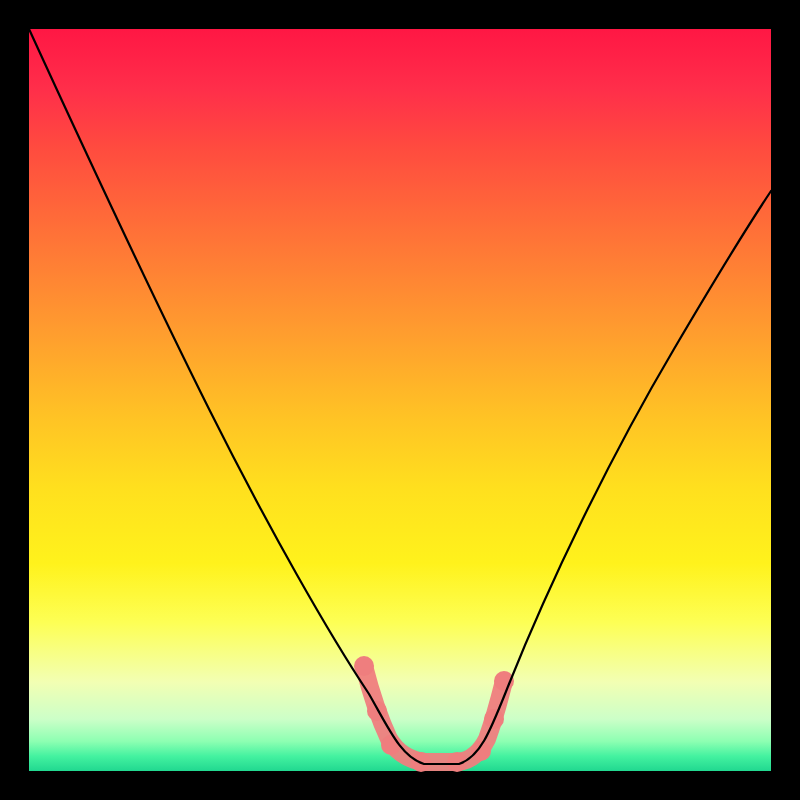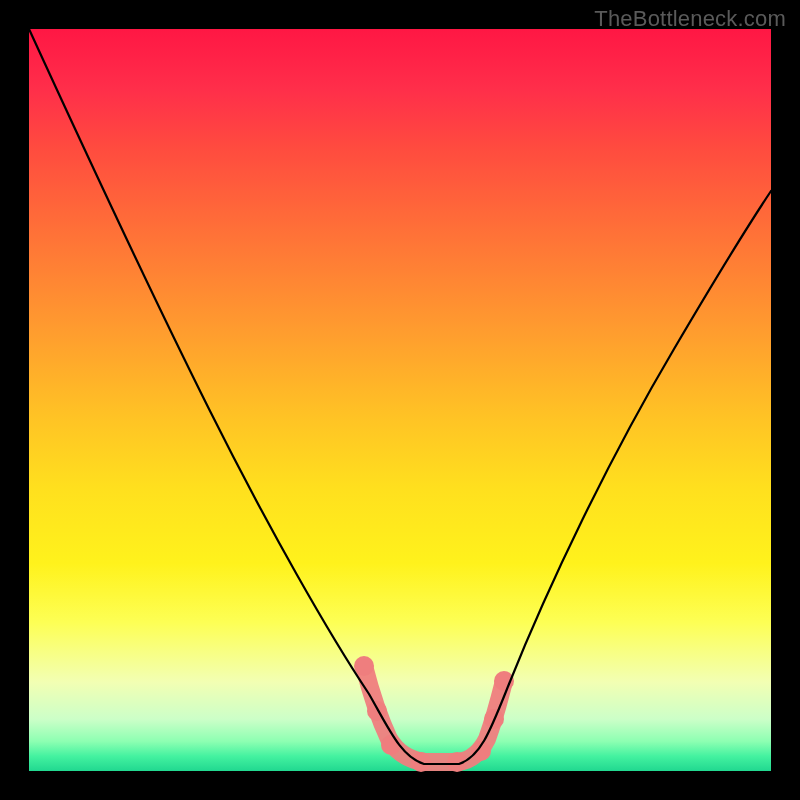--- a/index.html
+++ b/index.html
@@ -107,14 +107,13 @@
                C 240 500, 300 605, 340 665
                C 360 700, 372 728, 395 735
                L 430 735
                C 452 728, 462 700, 480 655
                C 520 555, 580 430, 645 320
                C 695 235, 730 180, 742 162"></path>
     </svg>
 
   </div>
 
-  <div class="watermark">TheBottleneck.com</div>
 </div>
 
 </body></html>

